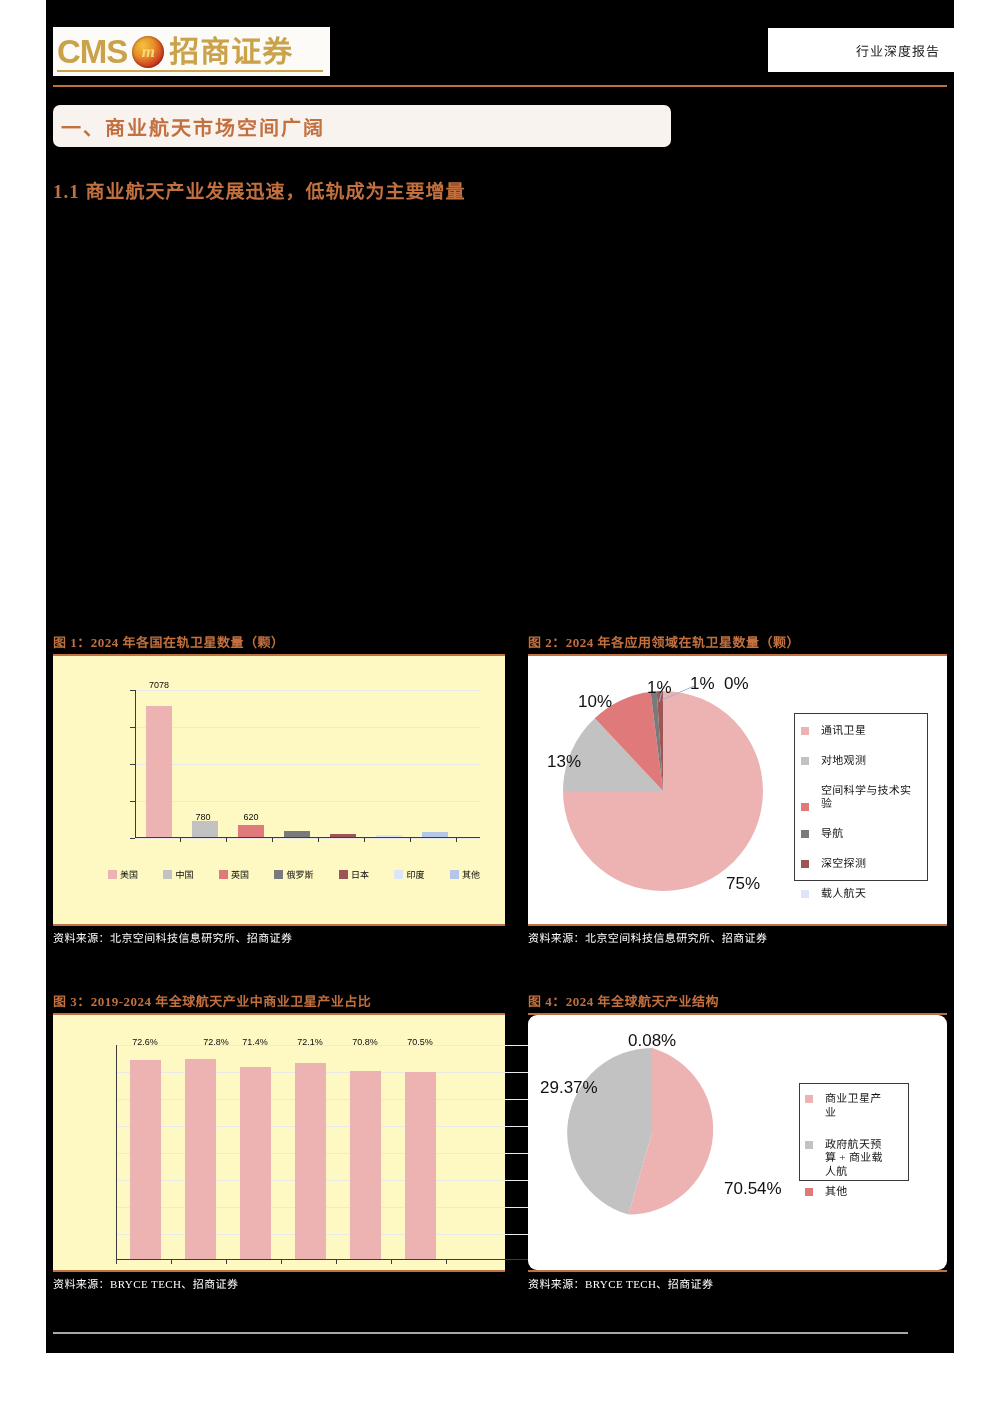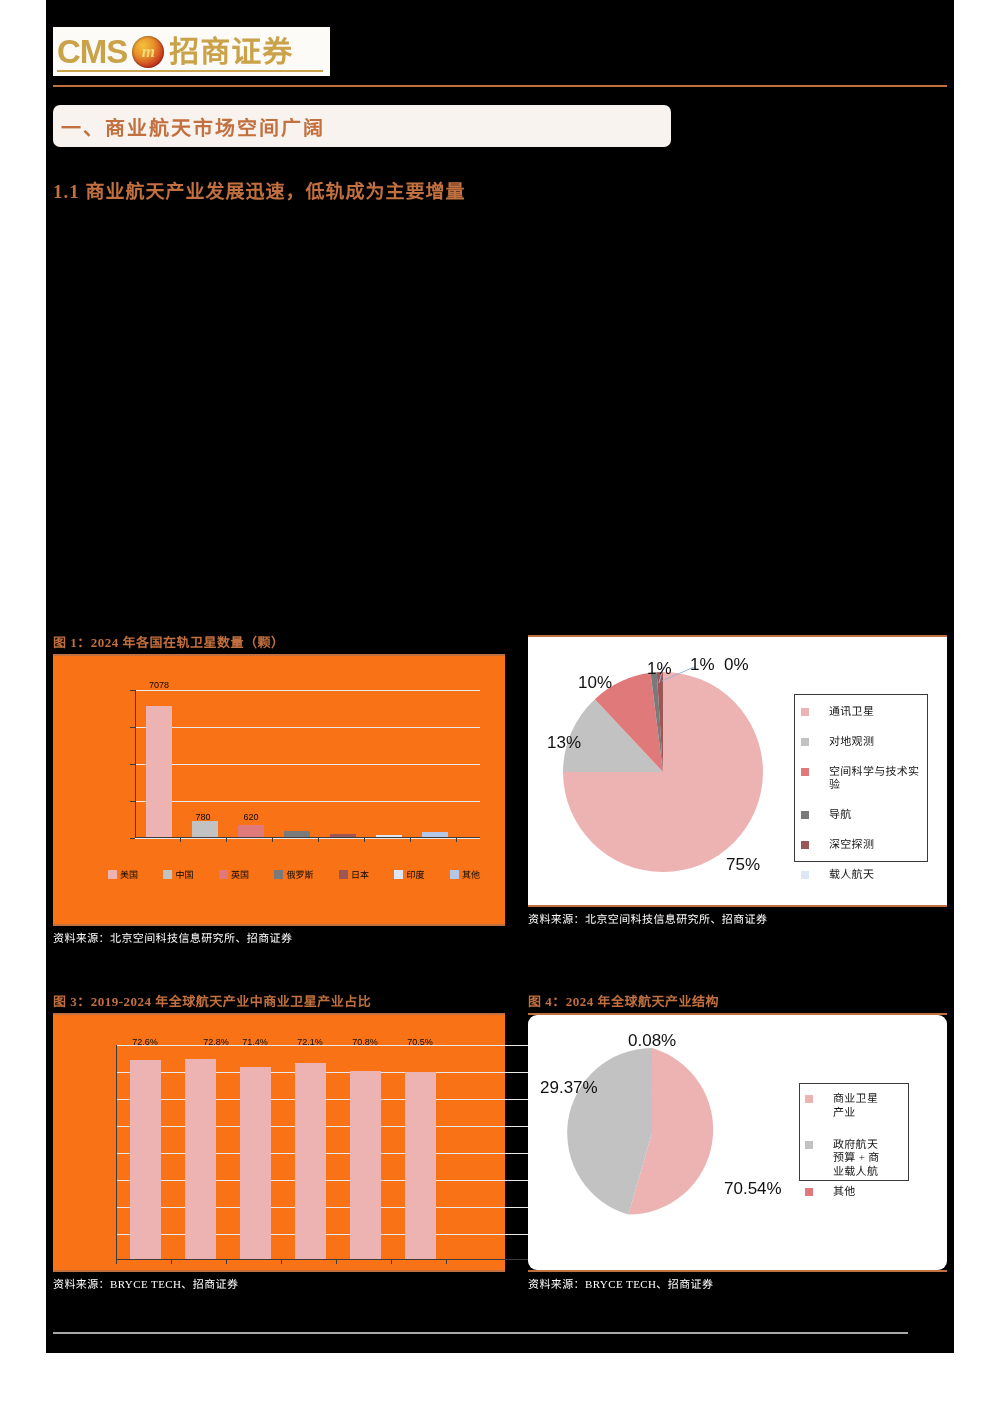--- a/index.html
+++ b/index.html
@@ -80,21 +80,21 @@
     font-size:19px;font-weight:700;color:#c2703f;letter-spacing:1px;
   }
 
   
   .fig{position:absolute;}
   .fig-title{
     font-size:13px;font-weight:700;color:#c2703f;letter-spacing:.5px;
     white-space:nowrap;
   }
   .fig-rule{height:2px;background:#c2703f;margin-top:3px;}
-  .fig-body{background:#f97316;position:relative;box-sizing:border-box;}
+  .fig-body{background:#fef9c3;position:relative;box-sizing:border-box;}
   .fig-body.white{background:#ffffff;}
   .fig-src-rule{height:2px;background:#c2703f;}
   .fig-src{
     font-size:11px;color:#ffffff;letter-spacing:.4px;
     padding-top:3px;white-space:nowrap;
   }
 
   
   .bc{position:relative;width:100%;height:100%;}
   .bc-plot{position:absolute;}
@@ -125,21 +125,21 @@
     font-family:"Liberation Sans","DejaVu Sans",sans-serif;
     font-size:17px;color:#111;white-space:nowrap;
   }
   .pc-legend{
     position:absolute;border:1px solid #3a3a3a;background:#fff;
     box-sizing:border-box;
   }
   .pc-leg-row{display:flex;align-items:flex-start;}
   .pc-sw{flex:0 0 auto;width:8px;height:8px;margin-top:3px;}
   .pc-leg-label{
-    font-size:11px;color:#151515;margin-left:20px;line-height:1.25;
+    font-size:11px;color:#151515;margin-left:12px;line-height:1.25;
     letter-spacing:.3px;
   }
 
   
   .foot-rule{
     position:absolute;left:53px;top:1332px;width:855px;height:2px;background:#a8a8a8;
   }
 </style>
 </head>
 <body>
@@ -147,20 +147,23 @@
 <div class="page">
   <div class="sheet">
 
     <div class="hdr">
       <div class="logo-box">
         <span class="logo-cms">CMS</span>
         <span class="logo-badge">m</span>
         <span class="logo-cn">招商证券</span>
       </div>
       <div class="logo-rule"></div>
+      <div class="hdr-right">
+        <span>行业深度报告</span>
+      </div>
       <div class="hdr-rule"></div>
     </div>
 
     <div class="sec-band">
       <span>一、商业航天市场空间广阔</span>
     </div>
     <div class="subsec">1.1 商业航天产业发展迅速，低轨成为主要增量</div>
 
     <div class="fig" style="left:7px;top:632px;width:452px;">
       <div class="fig-title">图 1：2024 年各国在轨卫星数量（颗）</div>
@@ -234,20 +237,21 @@
               <span class="bc-leg-label">其他</span>
             </div>
           </div>
         </div>
       </div>
       <div class="fig-src-rule"></div>
       <div class="fig-src">资料来源：北京空间科技信息研究所、招商证券</div>
     </div>
 
     <div class="fig" style="left:482px;top:632px;width:419px;">
+      <div class="fig-title">图 2：2024 年各应用领域在轨卫星数量（颗）</div>
       <div class="fig-rule"></div>
       <div class="fig-body white" style="height:268px;">
         <div class="pc">
           <svg class="pc-svg" style="left:30px;top:30px;" width="210" height="210" viewBox="0 0 210 210">
 
             <path d="M105,105 L105,5 A100,100 0 0,1 105,205 A100,100 0 0,1 5,105 Z" fill="#EDB2B2"></path>
 
             <path d="M105,105 L5,105 A100,100 0 0,1 36.8,32.3 Z" fill="#C2C2C2"></path>
 
             <path d="M105,105 L36.8,32.3 A100,100 0 0,1 92.5,5.8 Z" fill="#E07A7A"></path>
@@ -268,21 +272,21 @@
 
           <div class="pc-legend" style="left:266px;top:57px;width:134px;height:168px;padding:10px 6px 0 6px;">
             <div class="pc-leg-row" style="margin-bottom:16px;">
               <span class="pc-sw" style="background:#EDB2B2;"></span>
               <span class="pc-leg-label">通讯卫星</span>
             </div>
             <div class="pc-leg-row" style="margin-bottom:16px;">
               <span class="pc-sw" style="background:#C2C2C2;"></span>
               <span class="pc-leg-label">对地观测</span>
             </div>
-            <div class="pc-leg-row" style="margin-bottom:16px;">
+            <div class="pc-leg-row" style="margin-bottom:16px;align-items:flex-end;">
               <span class="pc-sw" style="background:#E07A7A;"></span>
               <span class="pc-leg-label">空间科学与技术实验</span>
             </div>
             <div class="pc-leg-row" style="margin-bottom:16px;">
               <span class="pc-sw" style="background:#7A7A7A;"></span>
               <span class="pc-leg-label">导航</span>
             </div>
             <div class="pc-leg-row" style="margin-bottom:16px;">
               <span class="pc-sw" style="background:#9C5656;"></span>
               <span class="pc-leg-label">深空探测</span>

